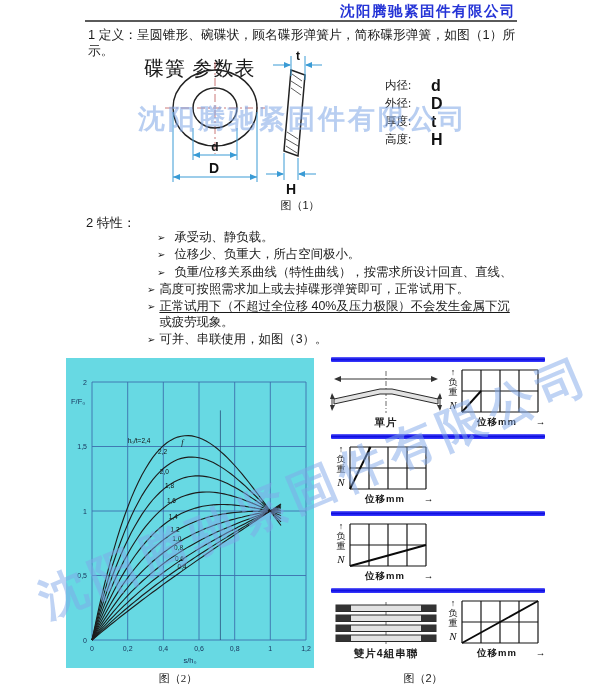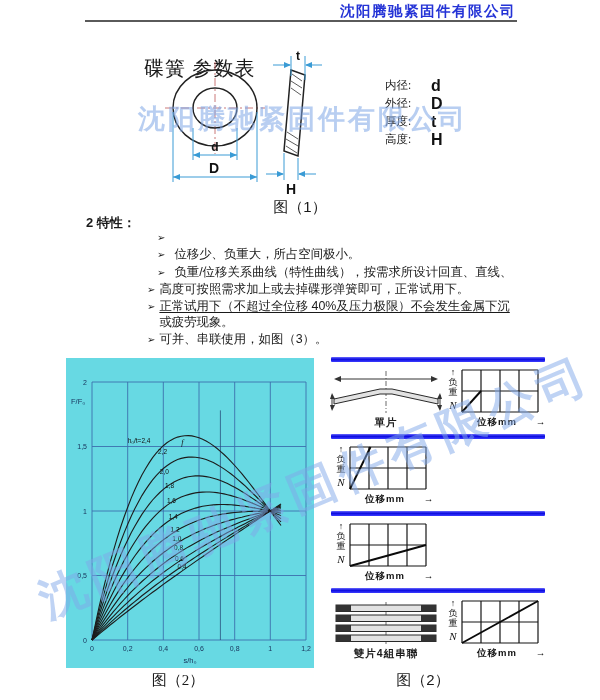--- a/index.html
+++ b/index.html
@@ -5,25 +5,25 @@
   html,body{margin:0;padding:0;background:#fff;}
   .page{position:relative;width:600px;height:700px;background:#fff;overflow:hidden;
         font-family:"Liberation Sans",sans-serif;color:#1a1a1a;}
   .abs{position:absolute;}
   .company{right:84px;top:2px;font-family:"Liberation Serif",serif;font-weight:bold;
            font-size:14.5px;color:#2433d6;letter-spacing:1.5px;white-space:nowrap;}
   .hrule{left:85px;top:20px;width:432px;height:2px;background:#5a5a5a;}
   .intro{left:88px;top:27px;width:445px;font-size:12.8px;line-height:16px;}
   .fig1-title{left:144px;top:55px;font-size:20px;font-weight:normal;letter-spacing:1px;}
   .fig1-svg{left:85px;top:50px;}
-  .caption{font-size:15px;text-align:center;}
+  .caption{font-size:11px;text-align:center;}
   .cap1{left:252px;top:198px;width:96px;}
   .cap2{left:133px;top:671px;width:90px;font-family:Liberation Serif, serif;}
   .cap3{left:378px;top:671px;width:90px;}
-  .feat-heading{left:86px;top:214px;font-size:13px;font-weight:bold;}
+  .feat-heading{left:86px;top:214px;font-size:13px;}
   .features{left:147px;top:229px;width:374px;font-size:12.4px;line-height:16.3px;}
   .feat{display:flex;}
   .feat.indent2{margin-left:10px;}
   .feat .marker{flex:0 0 auto;font-size:10px;padding-top:1px;}
   .feat.indent2 .marker{margin-right:9px;}
   .feat.indent1 .marker{margin-right:4px;}
   .u{text-decoration:underline;text-underline-offset:2px;}
   .chart-wrap{left:66px;top:358px;width:248px;height:386px;}
   .fig3-wrap{left:330px;top:357px;width:216px;}
   .blue-bar{height:5px;margin:0 1px 2px 1px;border-radius:1px;
@@ -67,20 +67,21 @@
   .cline{stroke:#444;stroke-width:0.8;stroke-dasharray:5 2 1 2;fill:none;}
 </style>
 </head>
 <body>
 
 <div class="page">
 
   <div class="abs company">沈阳腾驰紧固件有限公司</div>
   <div class="abs hrule"></div>
 
+  <div class="abs intro">1 定义：呈圆锥形、碗碟状，顾名碟形弹簧片，简称碟形弹簧，如图（1）所示。</div>
 
   <div class="abs fig1-title">碟簧 参数表</div>
   <svg class="abs fig1-svg" width="380" height="148" viewBox="0 0 380 148">
 
     <line class="cl-red" x1="130" y1="12" x2="130" y2="104"></line>
     <line class="cl-red" x1="80" y1="58" x2="180" y2="58"></line>
 
     <ellipse class="ring" cx="130" cy="58" rx="42" ry="38"></ellipse>
     <ellipse class="ring" cx="130" cy="58" rx="22" ry="20"></ellipse>
 
@@ -130,20 +131,21 @@
     <text class="psym" x="346" y="77">t</text>
     <text class="plab" x="300" y="93">高度:</text>
     <text class="psym" x="346" y="95">H</text>
   </svg>
   <div class="abs caption cap1">图（1）</div>
 
   <div class="abs feat-heading">2 特性：</div>
   <div class="abs features">
       <div class="feat indent2">
         <span class="marker">➢</span>
+        <span class="ftext"><span>承受动、静负载。</span></span>
       </div>
       <div class="feat indent2">
         <span class="marker">➢</span>
         <span class="ftext"><span>位移少、负重大，所占空间极小。</span></span>
       </div>
       <div class="feat indent2">
         <span class="marker">➢</span>
         <span class="ftext"><span>负重/位移关系曲线（特性曲线），按需求所设计回直、直线、</span><br></span>
       </div>
       <div class="feat indent1">

